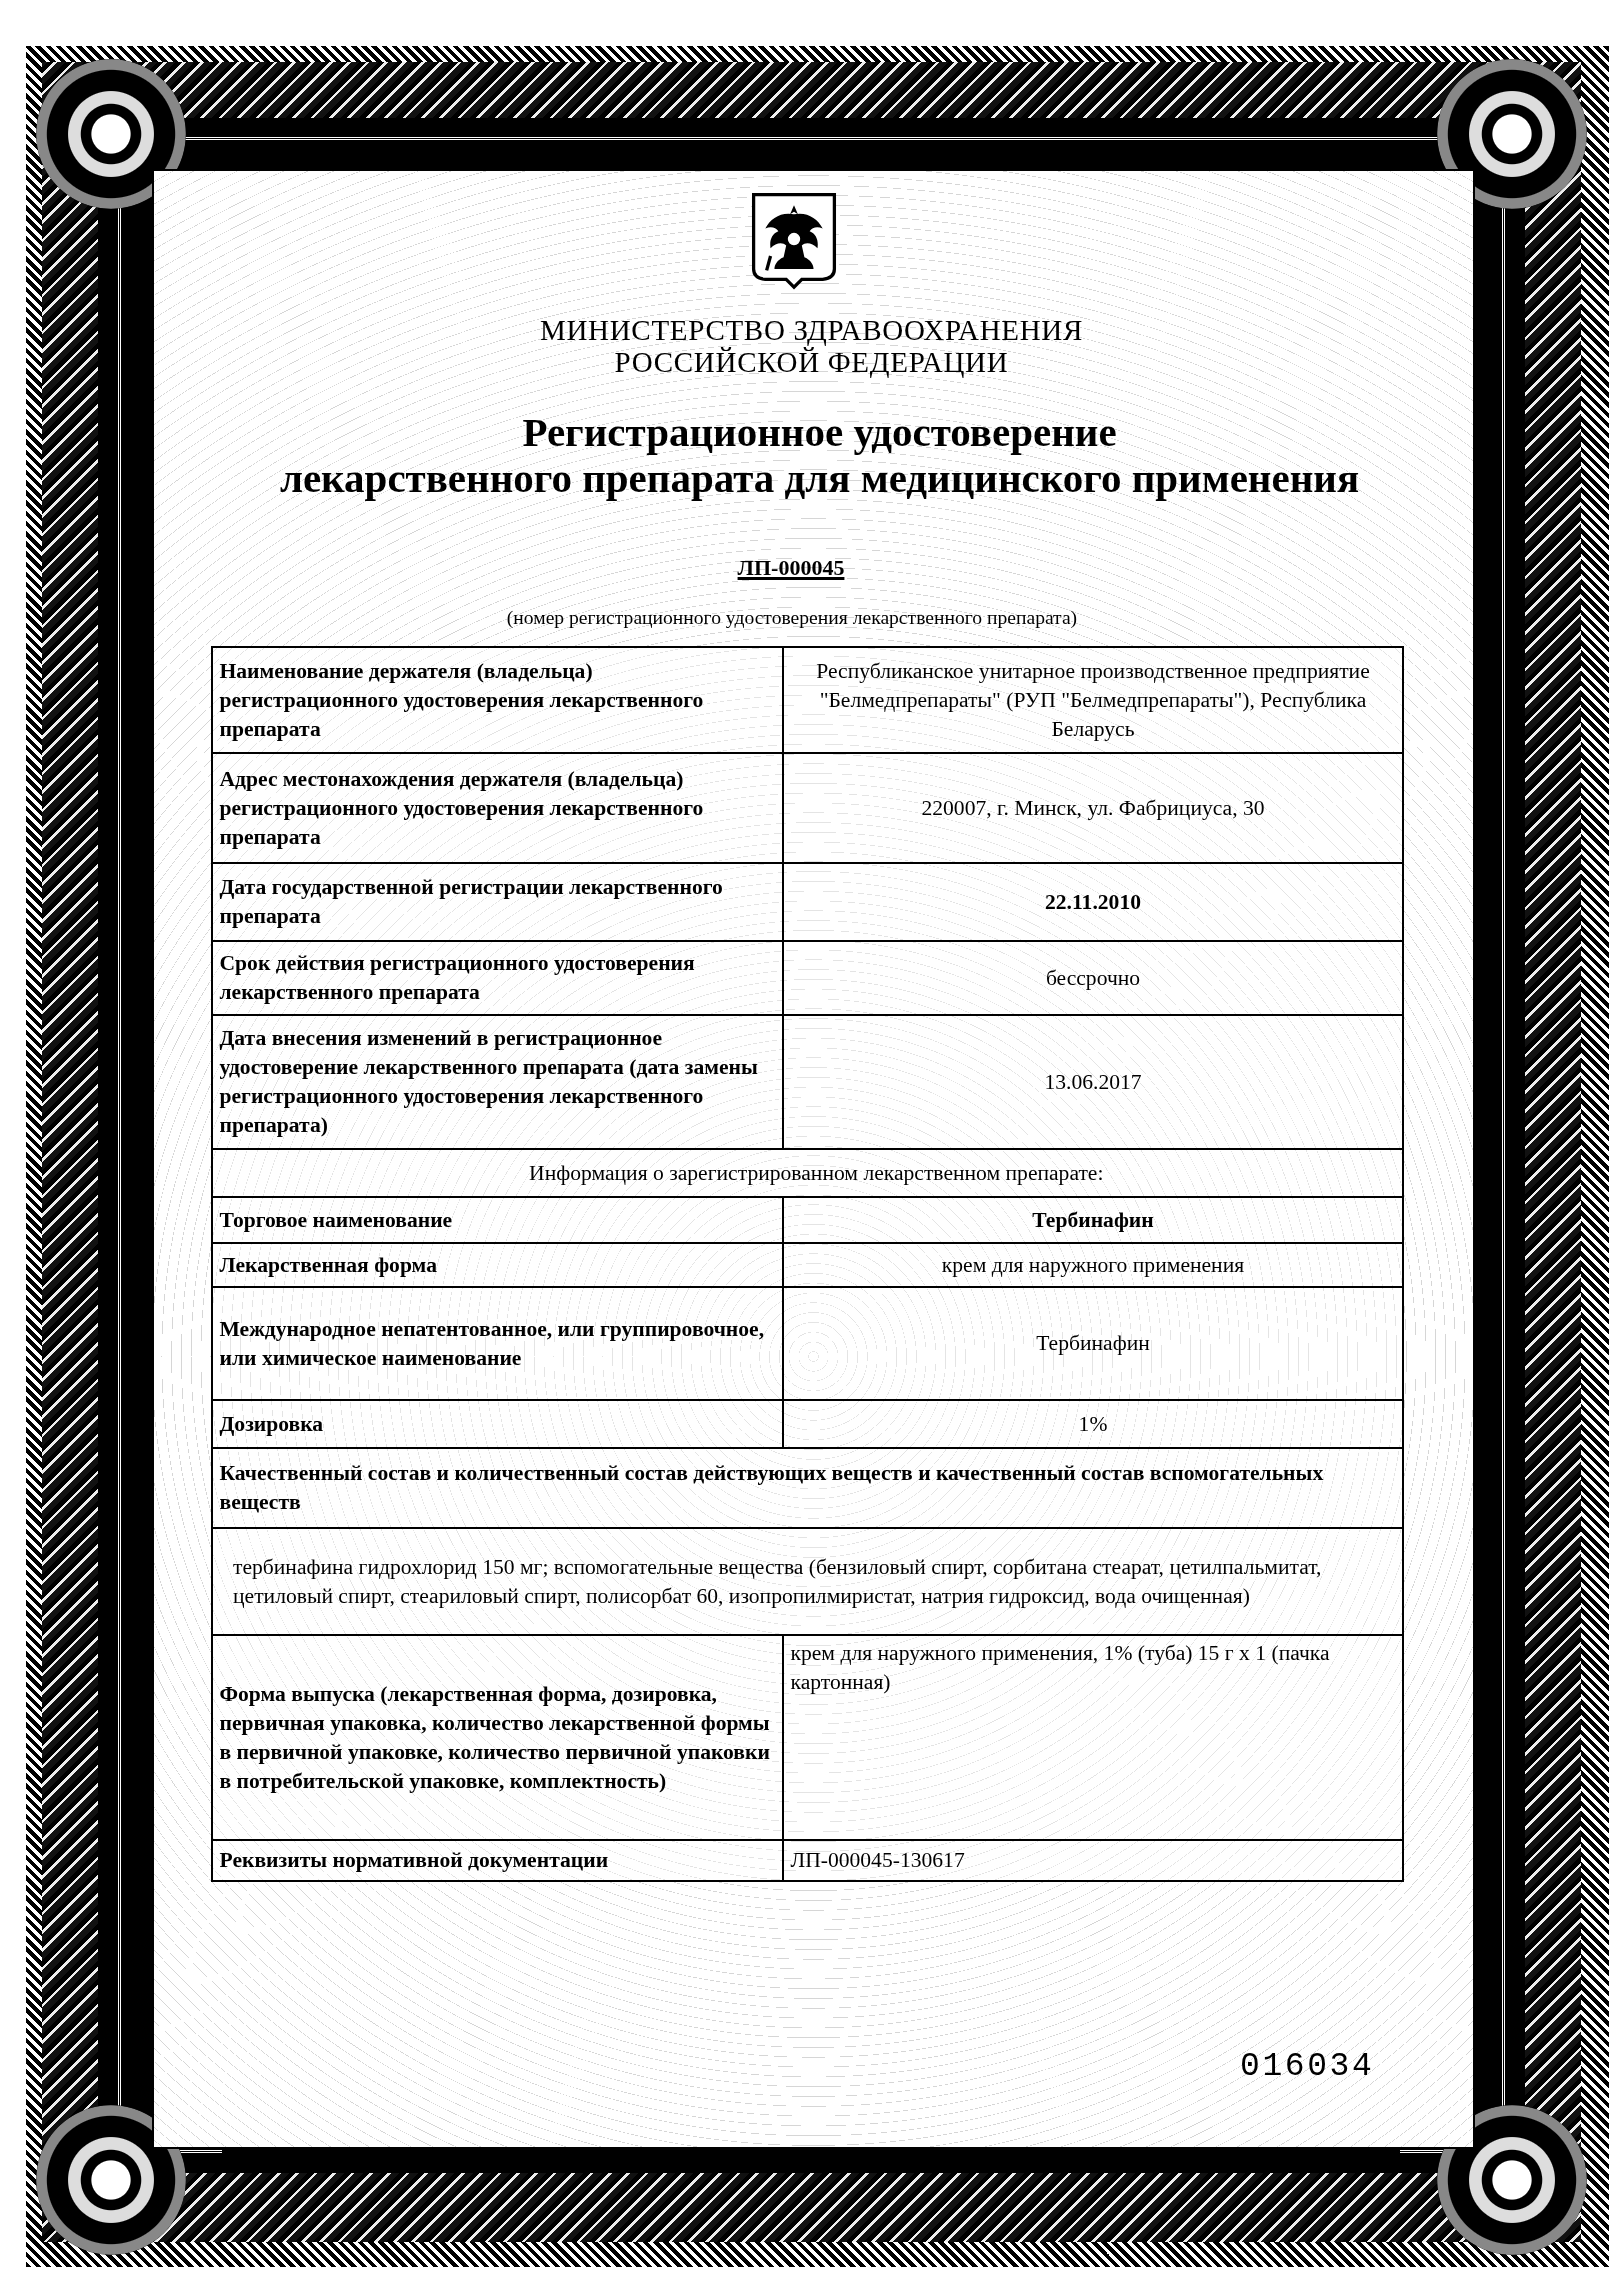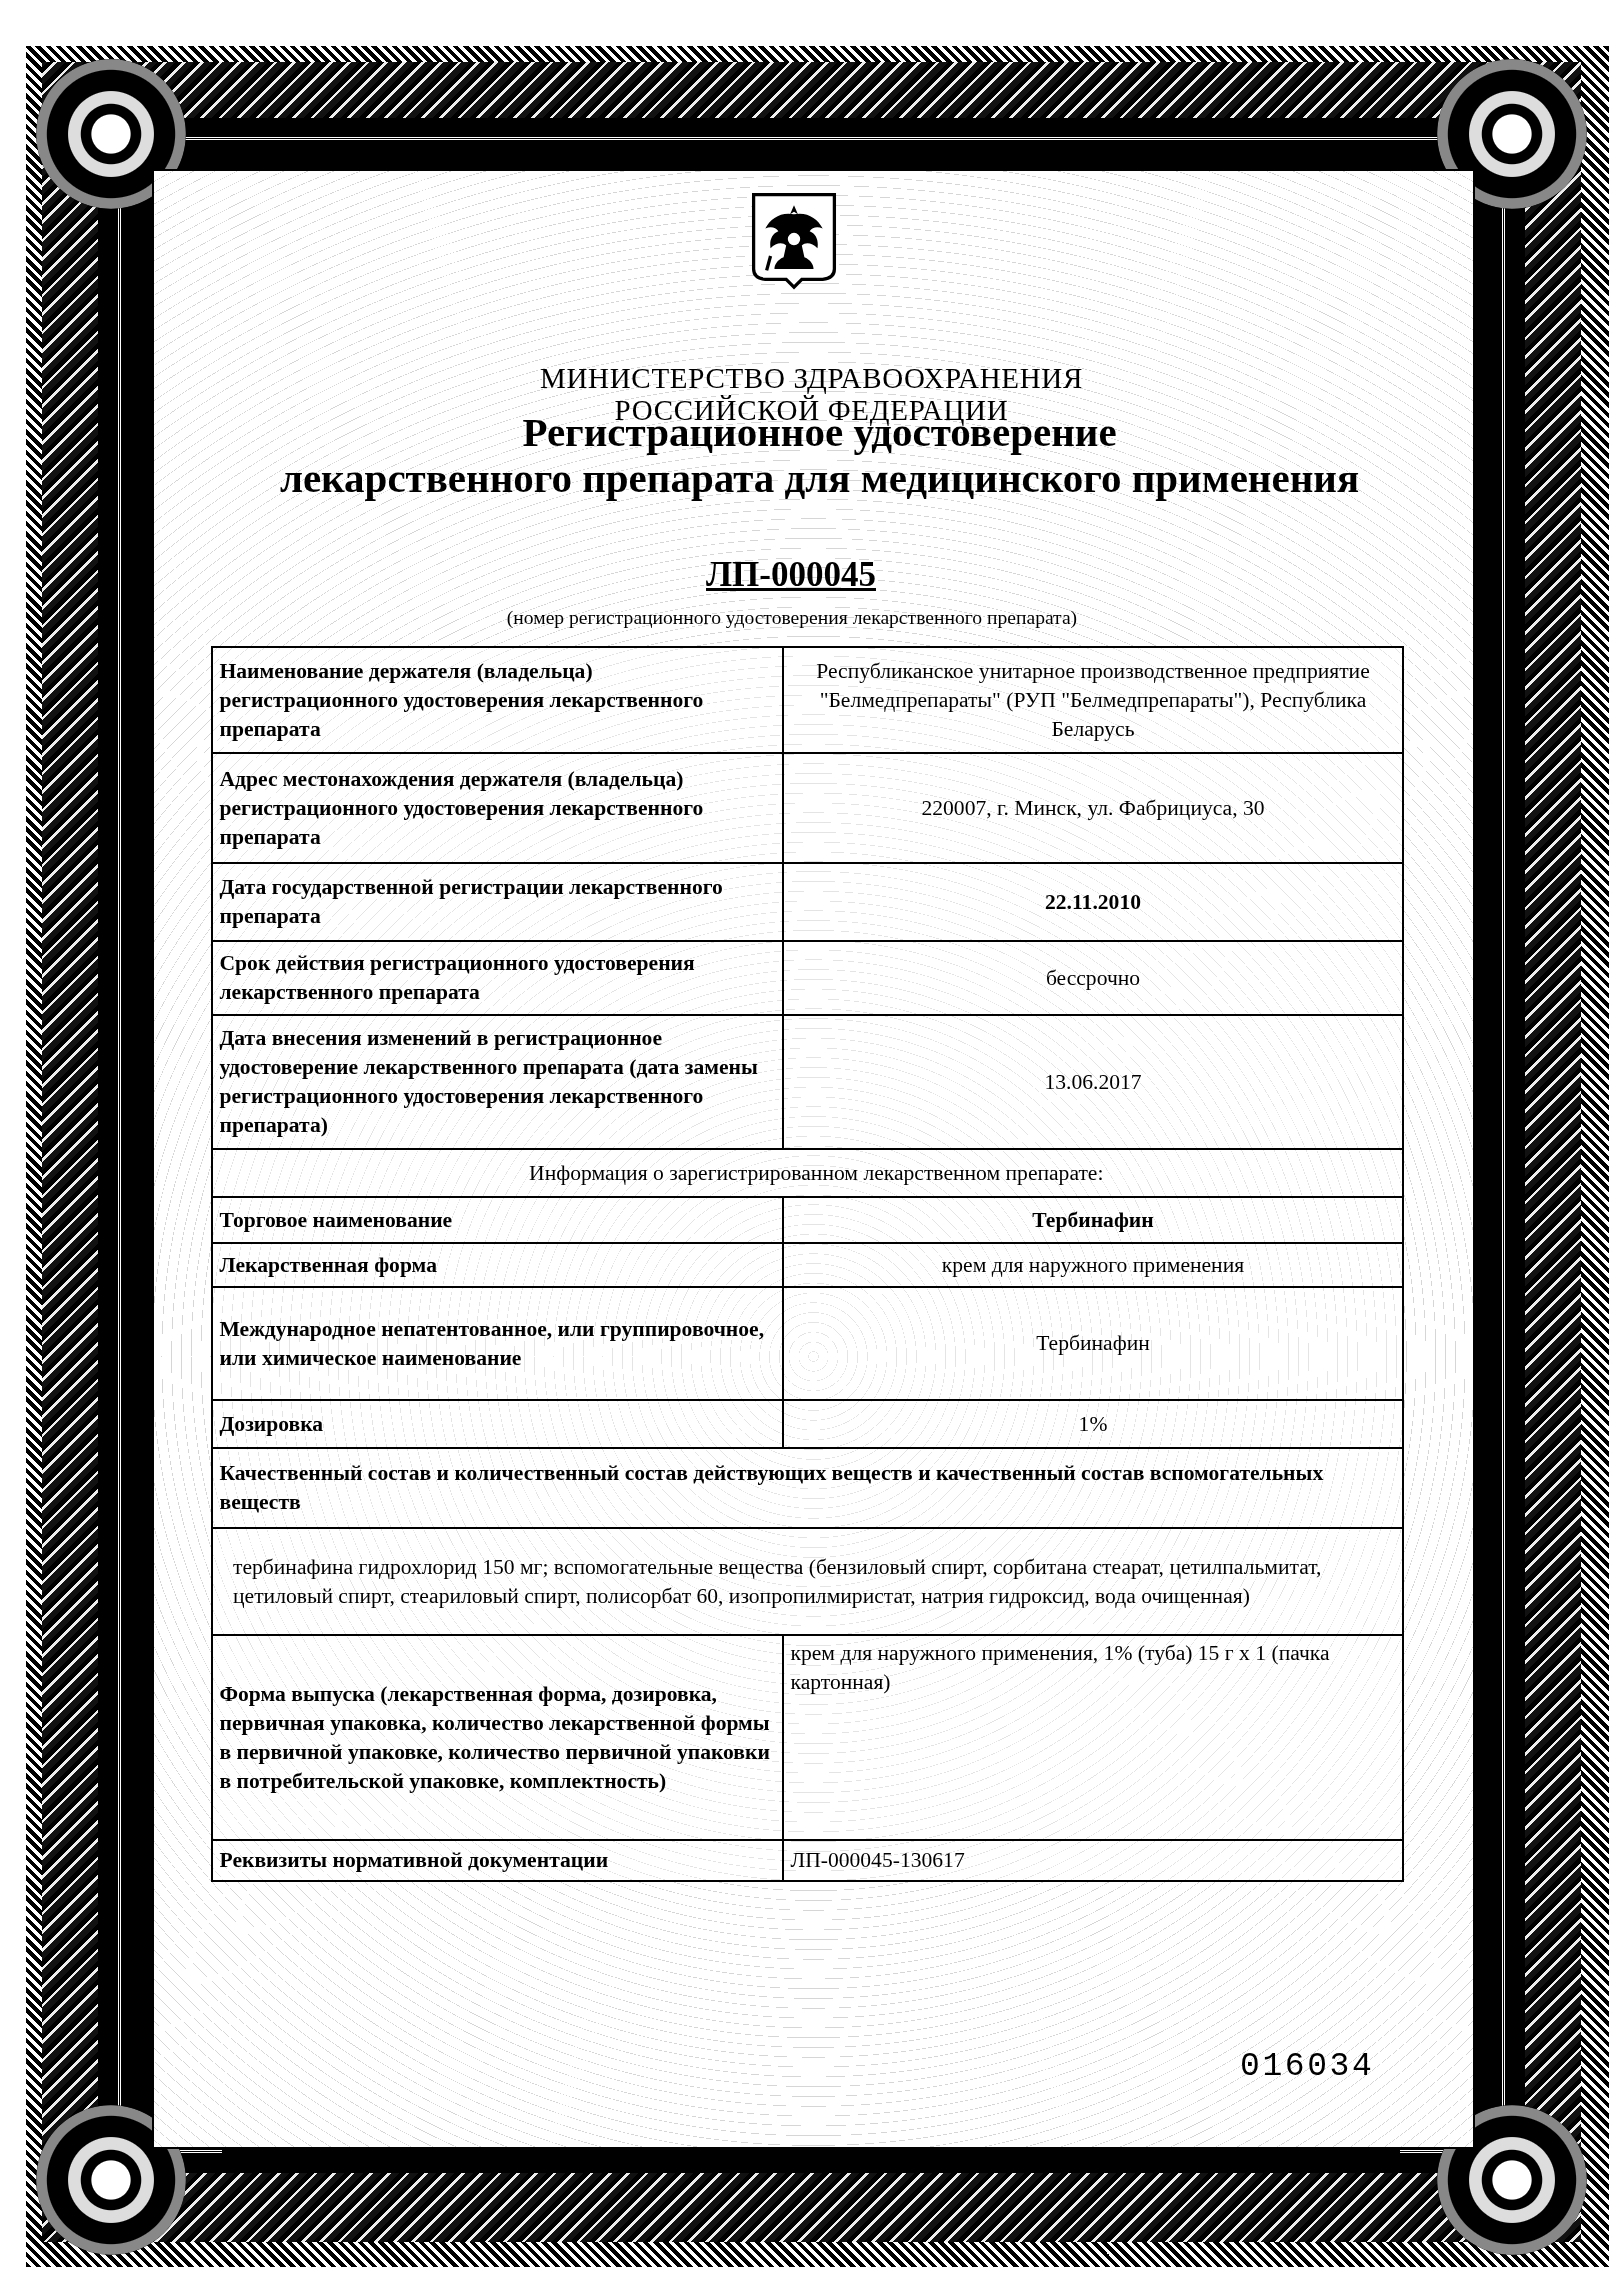--- a/index.html
+++ b/index.html
@@ -27,25 +27,25 @@
   .c-tl { left: 36px; top: 59px; } .c-tr { right: 36px; top: 59px; }
   .c-bl { left: 36px; bottom: 29.4px; } .c-br { right: 36px; bottom: 29.4px; }
   .bottom-strip { position: absolute; left: 222px; top: 2145px; width: 1178px; height: 14.4px;
                   font-family: "DejaVu Sans Mono", monospace; font-size: 7.9px; color: #fff;
                   background: #000; white-space: nowrap; overflow: hidden; line-height: 14.4px; }
 
   
   .emblem { position: absolute; left: 751px; top: 192px; width: 86px; height: 98px; }
 
   .ministry { position: absolute; left: 0; width: 1623px; text-align: center;
-              font-size: 29px; letter-spacing: 0.7px; line-height: 34px; margin-top: 48px; }
+              font-size: 29px; letter-spacing: 0.7px; line-height: 34px; }
   .title { position: absolute; left: 8px; width: 1623px; text-align: center;
            font-size: 41px; font-weight: bold; line-height: 51px; }
   .reg-number { position: absolute; left: 0; top: 555px; width: 1582px; text-align: center;
-                font-size: 35px; font-weight: bold; text-decoration: underline; text-decoration-thickness: 3.3px; }
+                font-size: 22px; font-weight: bold; text-decoration: underline; text-decoration-thickness: 3.3px; }
   .reg-caption { position: absolute; left: 0; top: 607px; width: 1584px; text-align: center;
                  font-size: 19.6px; }
 
   
   .tbl { position: absolute; left: 211px; top: 646px; width: 1191px;
          border-collapse: collapse; table-layout: fixed; }
   .tbl td { border: 2.6px solid #000; padding: 2.6px 6.5px; vertical-align: middle;
             font-size: 21.6px; line-height: 29px; font-weight: bold; background: rgba(255,255,255,0.35); }
   .tbl td.val { text-align: center; font-weight: normal; margin-left: 48px; }
   .tbl td.val.b { font-weight: bold; }

